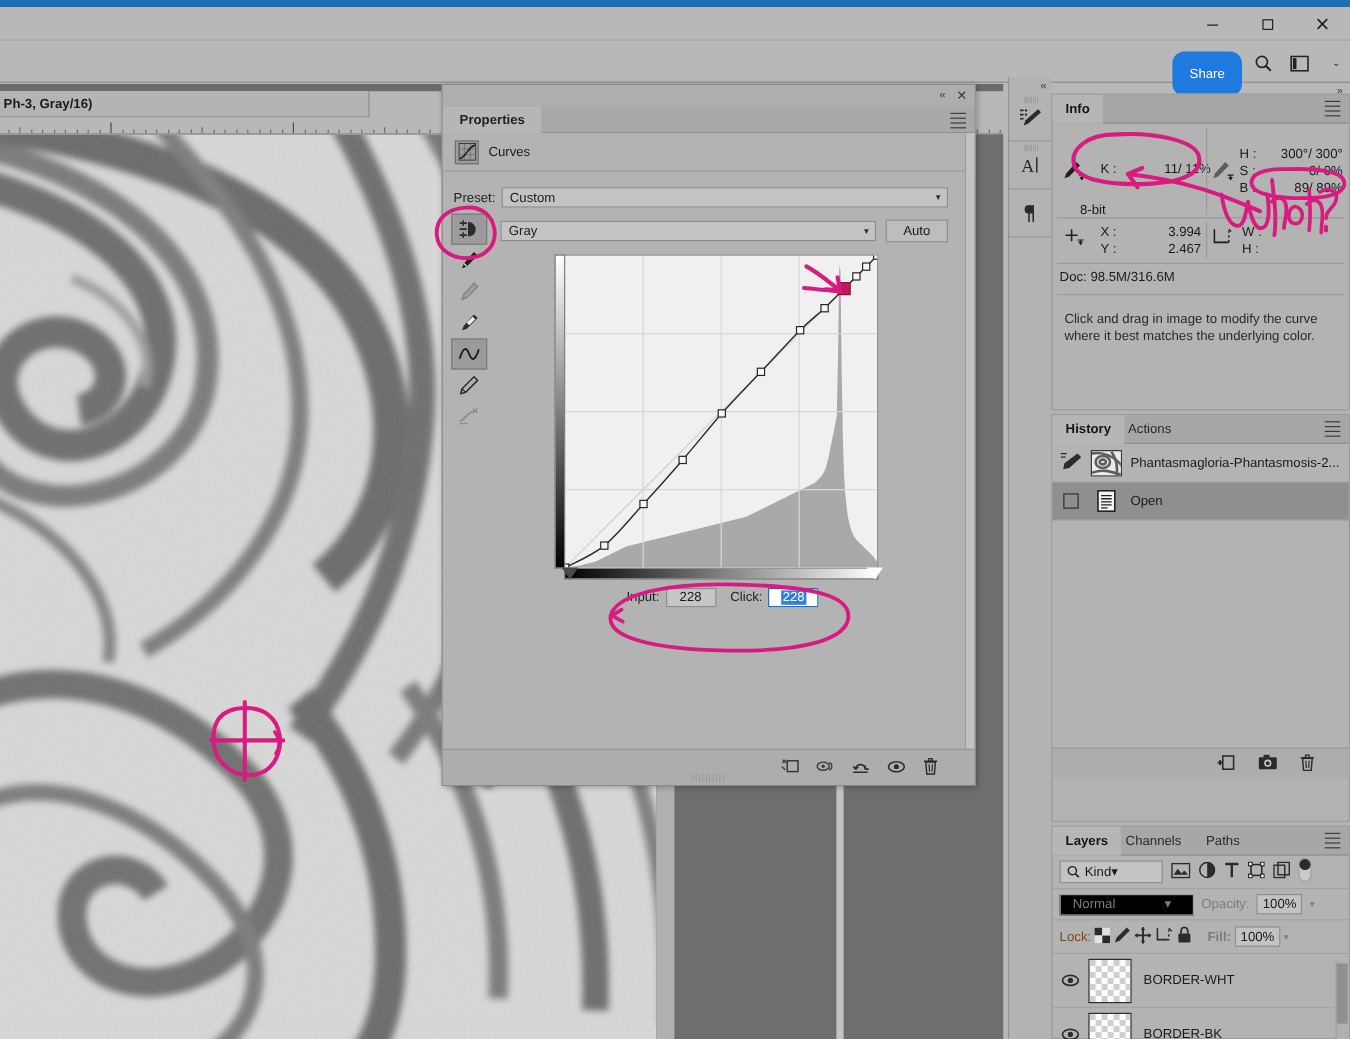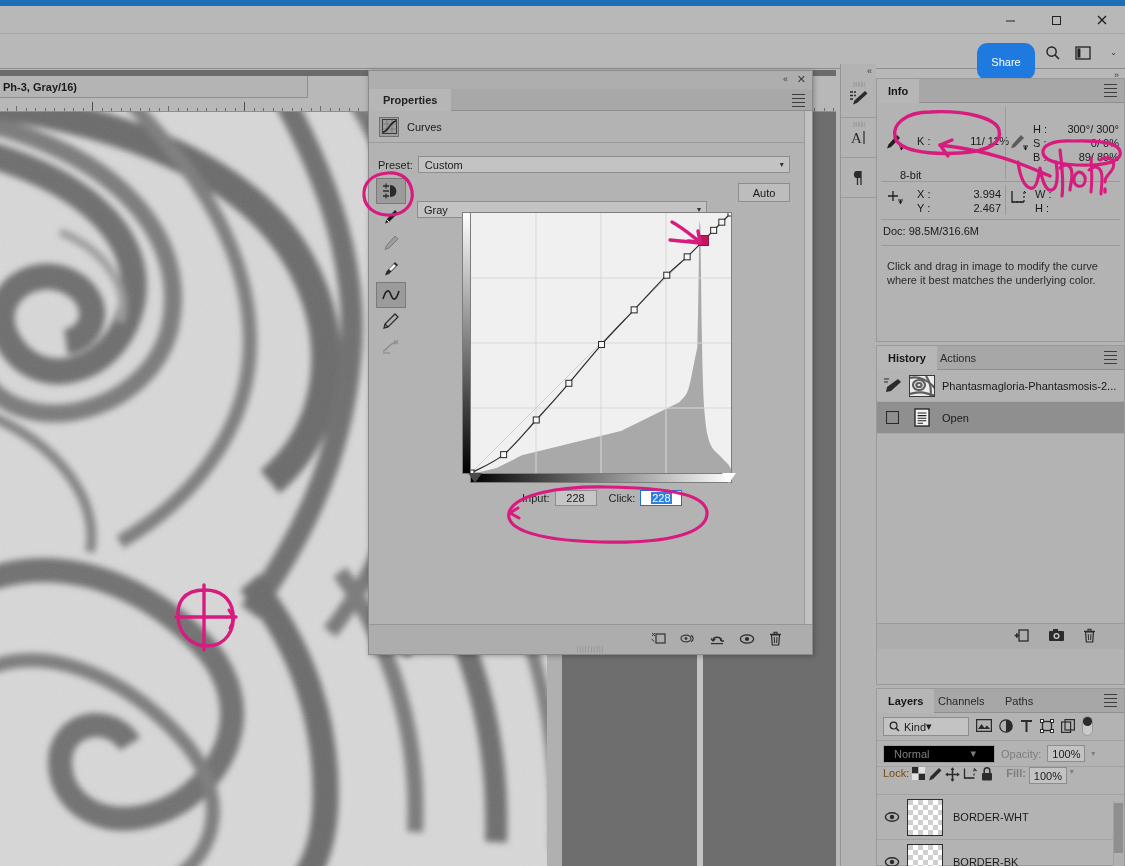--- a/index.html
+++ b/index.html
@@ -154,21 +154,21 @@
   .filter-row { position:relative; height:28px; display:flex; align-items:center; gap:7px;
                 padding:0 6px; border-bottom:1px solid #a2a2a2; }
   .kind-dd { position:relative; width:86px; height:19px; background:#c3c3c3; border:1px solid #8d8d8d;
              display:flex; align-items:center; padding-left:20px; font-size:11px; }
   .blend-row { position:relative; height:26px; display:flex; align-items:center; gap:6px;
                padding:0 6px; border-bottom:1px solid #a2a2a2; }
   .blend-dd { position:relative; width:112px; height:18px; background:#000000; border:1px solid #9e9e9e;
               display:flex; align-items:center; padding-left:10px; font-size:11px; color:#7d7d7d;gap:41px; }
   .opc-box { width:38px; height:17px; background:#c3c3c3; border:1px solid #8d8d8d; text-align:center;
              line-height:16px; font-size:11px; }
-  .lock-row { position:relative; height:28px; display:flex; gap:3px; padding:0 6px;
+  .lock-row { position:relative; height:28px; display:flex; align-items:center; gap:3px; padding:0 6px;
               border-bottom:1px solid #a2a2a2; }
   .lock-lbl { font-size:11px; color:#7a4a12; }
   .layer-row { position:relative; height:45px; display:flex; align-items:center;
                border-bottom:1px solid #a4a4a4; }
   .eye-cell { width:30px; display:flex; align-items:center; justify-content:center; }
   .lay-thumb { width:36px; height:37px; border:1px solid #2d2d2d; }
   .lay-name { margin-left:10px; font-size:11px; }
   .lay-scroll { position:absolute; right:0; top:0; width:11px; bottom:0; background:#b0b0b0;
                 border-left:1px solid #a0a0a0; }
   .lay-thumbbar { position:absolute; right:1px; top:16px; width:9px; height:70px; background:#8f8f8f; }
@@ -432,21 +432,21 @@
   </div>
 
   <div class="row-preset" style="left:378px; top:156px;">
     <span class="lbl">Preset:</span>
     <div class="dropdown" style="width:372px;">
       <span>Custom</span>
       <span class="dc">▾</span>
     </div>
   </div>
 
-  <div class="dropdown" style="position:absolute; left:417px; top:201px; width:290px; height:17px;">
+  <div class="dropdown" style="position:absolute; left:417px; top:184px; width:313px; height:17px;">
     <span>Gray</span>
     <span class="dc">▾</span>
   </div>
   <div class="auto-btn" style="top:183px;">Auto</div>
 
   <div class="toolcol">
     <div class="tool active">
       <svg width="20" height="18" viewBox="0 0 20 18">
         <path d="M2,4 L8,4 M2,9 L8,9 M2,14 L8,14" stroke="#2b2b2b" stroke-width="1.4"></path>
         <path d="M5,1.6 L5,6.4 M5,11.6 L5,16.4" stroke="#2b2b2b" stroke-width="1.2"></path>

